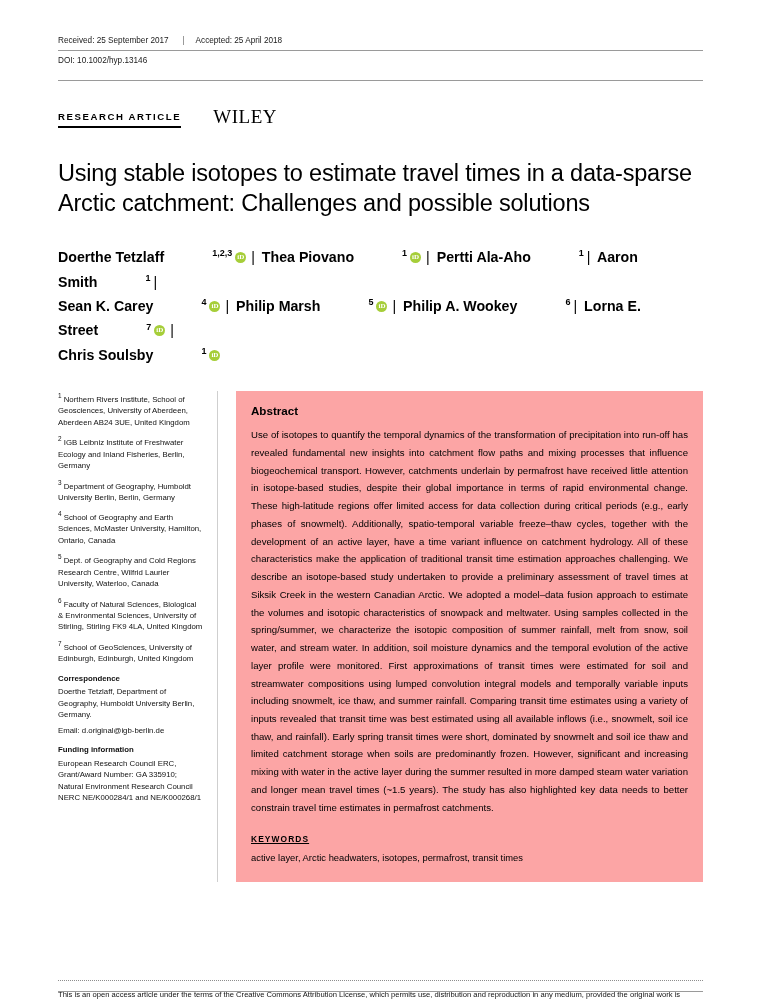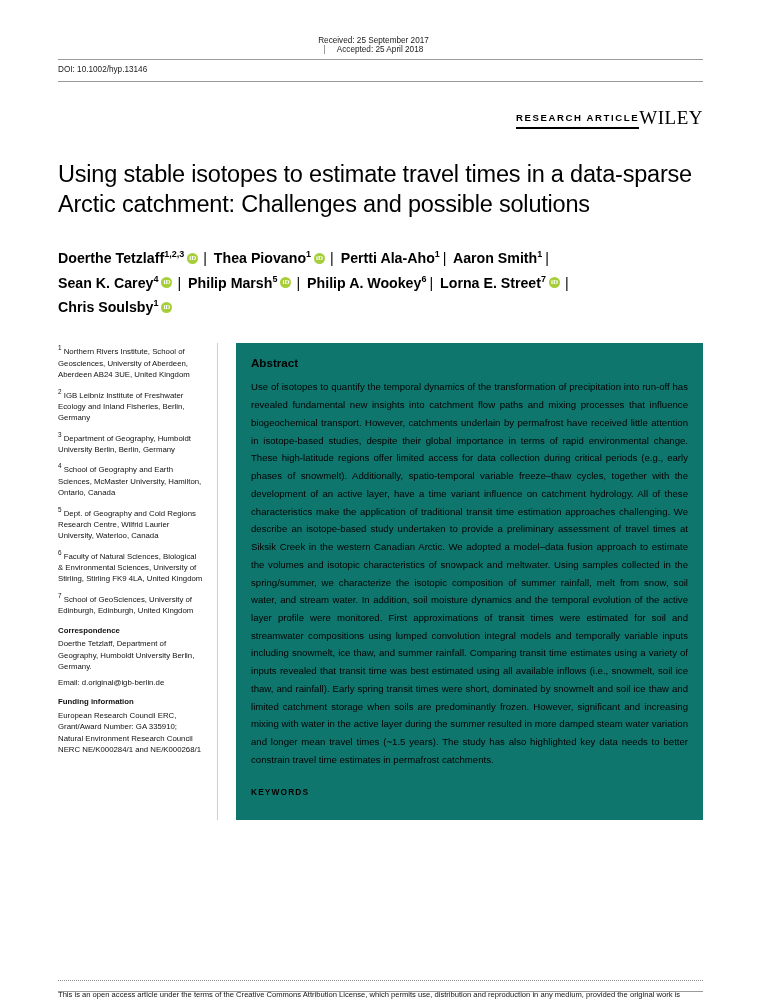--- a/index.html
+++ b/index.html
@@ -21,41 +21,41 @@
 
   
   .history {
     display: flex;
     align-items: center;
     border-bottom: 1px solid #9a9a9a;
     margin-top: 36px;
     font-size: 8.2px;
     color: #1a1a1a;
     padding-bottom: 5px;
-    flex-direction: column;
   }
   .history .cell { padding-right: 14px; }
   .history .sep {
     border-left: 1px solid #9a9a9a;
     padding-left: 12px;
   }
   .doi {
     font-size: 8.2px;
     padding-top: 5px;
-    padding-bottom: 7px;
+    padding-bottom: 15px;
     border-bottom: 1px solid #9a9a9a;
     color: #1a1a1a;
   }
 
   
   .typerow {
     display: flex;
     align-items: flex-end;
-    justify-content: flex-end;
+    justify-content: flex-start;
     margin-top: 26px;
+    gap: 32px;
   }
   .artictype {
     font-size: 9.6px;
     letter-spacing: 1.6px;
     font-weight: bold;
     border-bottom: 2px solid #000;
     padding-bottom: 4px;
     display: inline-block;
   }
   .wiley {
@@ -77,21 +77,21 @@
     letter-spacing: -0.2px;
   }
 
   
   .authors {
     margin-top: 27px;
     font-size: 14.2px;
     line-height: 1.72;
     font-weight: bold;
   }
-  .authors sup { font-weight: bold; font-size: 9px; vertical-align: super; }
+  .authors sup { font-weight: bold; font-size: 9px; vertical-align: super; margin-left: 48px; }
   .pipe { font-weight: normal; color: #000; padding: 0 3px; }
   .orcid {
     display: inline-block;
     width: 11px; height: 11px;
     border-radius: 50%;
     background: #a6ce39;
     position: relative;
     vertical-align: middle;
     margin: 0 2px 2px 3px;
   }
@@ -122,40 +122,41 @@
     border-right: 1px solid #cfcfcf;
     padding-right: 14px;
   }
   .aff { margin-bottom: 6px; }
   .aff sup { font-size: 6.4px; vertical-align: super; }
   .lblock-title { font-weight: bold; margin-top: 8px; margin-bottom: 2px; }
   .lblock p { margin: 0 0 4px 0; }
 
   .rightcol { flex: 1; }
   .abstract-box {
-    background: #0f766e;
+    background: #fca5a5;
     padding: 13px 15px 16px 15px;
   }
   .abstract-head {
     font-size: 11.6px;
     font-weight: bold;
     margin-bottom: 9px;
   }
   .abstract-text {
     font-size: 9.6px;
     line-height: 1.85;
     text-align: justify;
     margin: 0;
   }
   .kw-head {
     font-size: 8.4px;
     letter-spacing: 1.1px;
     font-weight: bold;
     margin-top: 18px;
     margin-bottom: 7px;
+    text-decoration: underline;
   }
   .kw-text {
     font-size: 9.4px;
     line-height: 1.5;
   }
 
   
   .license {
     position: absolute;
     left: 58px; right: 58px;
@@ -236,20 +237,21 @@
         <div class="lblock-title">Funding information</div>
         <p>European Research Council ERC, Grant/Award Number: GA 335910; Natural Environment Research Council NERC NE/K000284/1 and NE/K000268/1</p>
       </div>
     </div>
 
     <div class="rightcol">
       <div class="abstract-box">
         <div class="abstract-head">Abstract</div>
         <p class="abstract-text">Use of isotopes to quantify the temporal dynamics of the transformation of precipitation into run-off has revealed fundamental new insights into catchment flow paths and mixing processes that influence biogeochemical transport. However, catchments underlain by permafrost have received little attention in isotope-based studies, despite their global importance in terms of rapid environmental change. These high-latitude regions offer limited access for data collection during critical periods (e.g., early phases of snowmelt). Additionally, spatio-temporal variable freeze–thaw cycles, together with the development of an active layer, have a time variant influence on catchment hydrology. All of these characteristics make the application of traditional transit time estimation approaches challenging. We describe an isotope-based study undertaken to provide a preliminary assessment of travel times at Siksik Creek in the western Canadian Arctic. We adopted a model–data fusion approach to estimate the volumes and isotopic characteristics of snowpack and meltwater. Using samples collected in the spring/summer, we characterize the isotopic composition of summer rainfall, melt from snow, soil water, and stream water. In addition, soil moisture dynamics and the temporal evolution of the active layer profile were monitored. First approximations of transit times were estimated for soil and streamwater compositions using lumped convolution integral models and temporally variable inputs including snowmelt, ice thaw, and summer rainfall. Comparing transit time estimates using a variety of inputs revealed that transit time was best estimated using all available inflows (i.e., snowmelt, soil ice thaw, and rainfall). Early spring transit times were short, dominated by snowmelt and soil ice thaw and limited catchment storage when soils are predominantly frozen. However, significant and increasing mixing with water in the active layer during the summer resulted in more damped steam water variation and longer mean travel times (~1.5 years). The study has also highlighted key data needs to better constrain travel time estimates in permafrost catchments.</p>
         <div class="kw-head">KEYWORDS</div>
+        <div class="kw-text">active layer, Arctic headwaters, isotopes, permafrost, transit times</div>
       </div>
     </div>
 
   </div>
 
   <div class="license">
     <div>This is an open access article under the terms of the Creative Commons Attribution License, which permits use, distribution and reproduction in any medium, provided the original work is properly cited.</div>
     <div>© 2018 The Authors. Hydrological Processes Published by John Wiley &amp; Sons Ltd.</div>
   </div>
 

